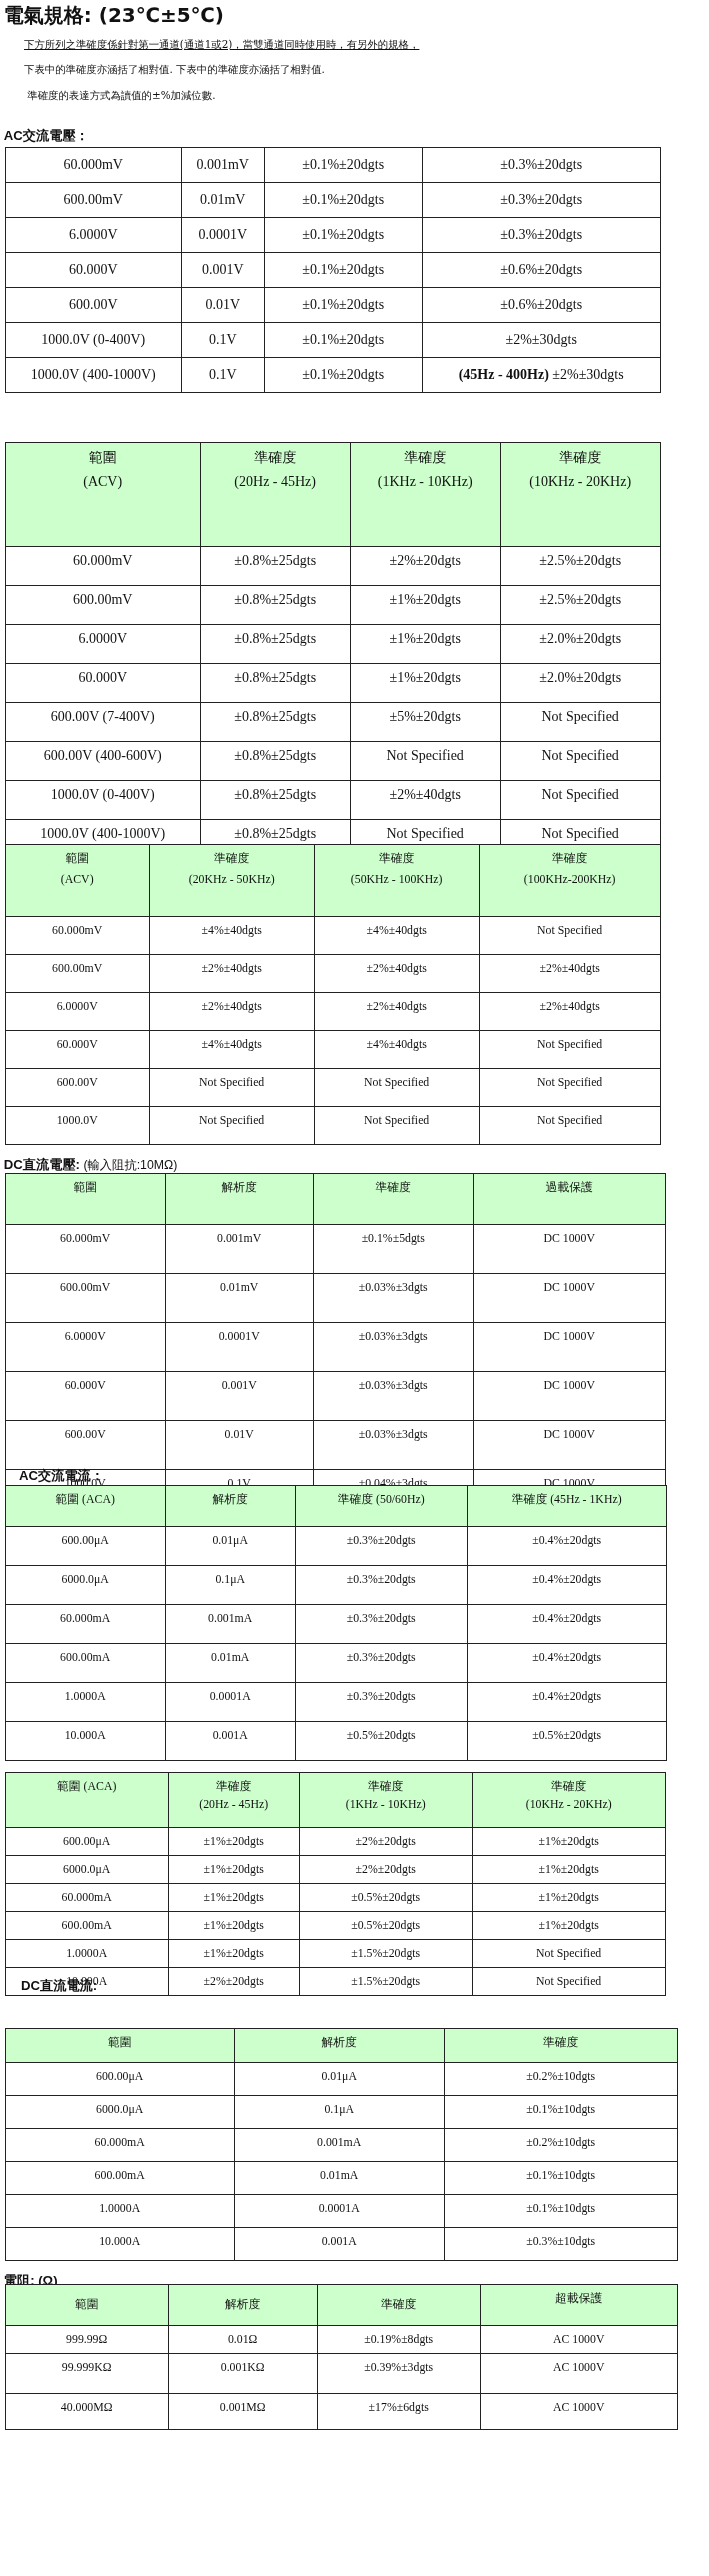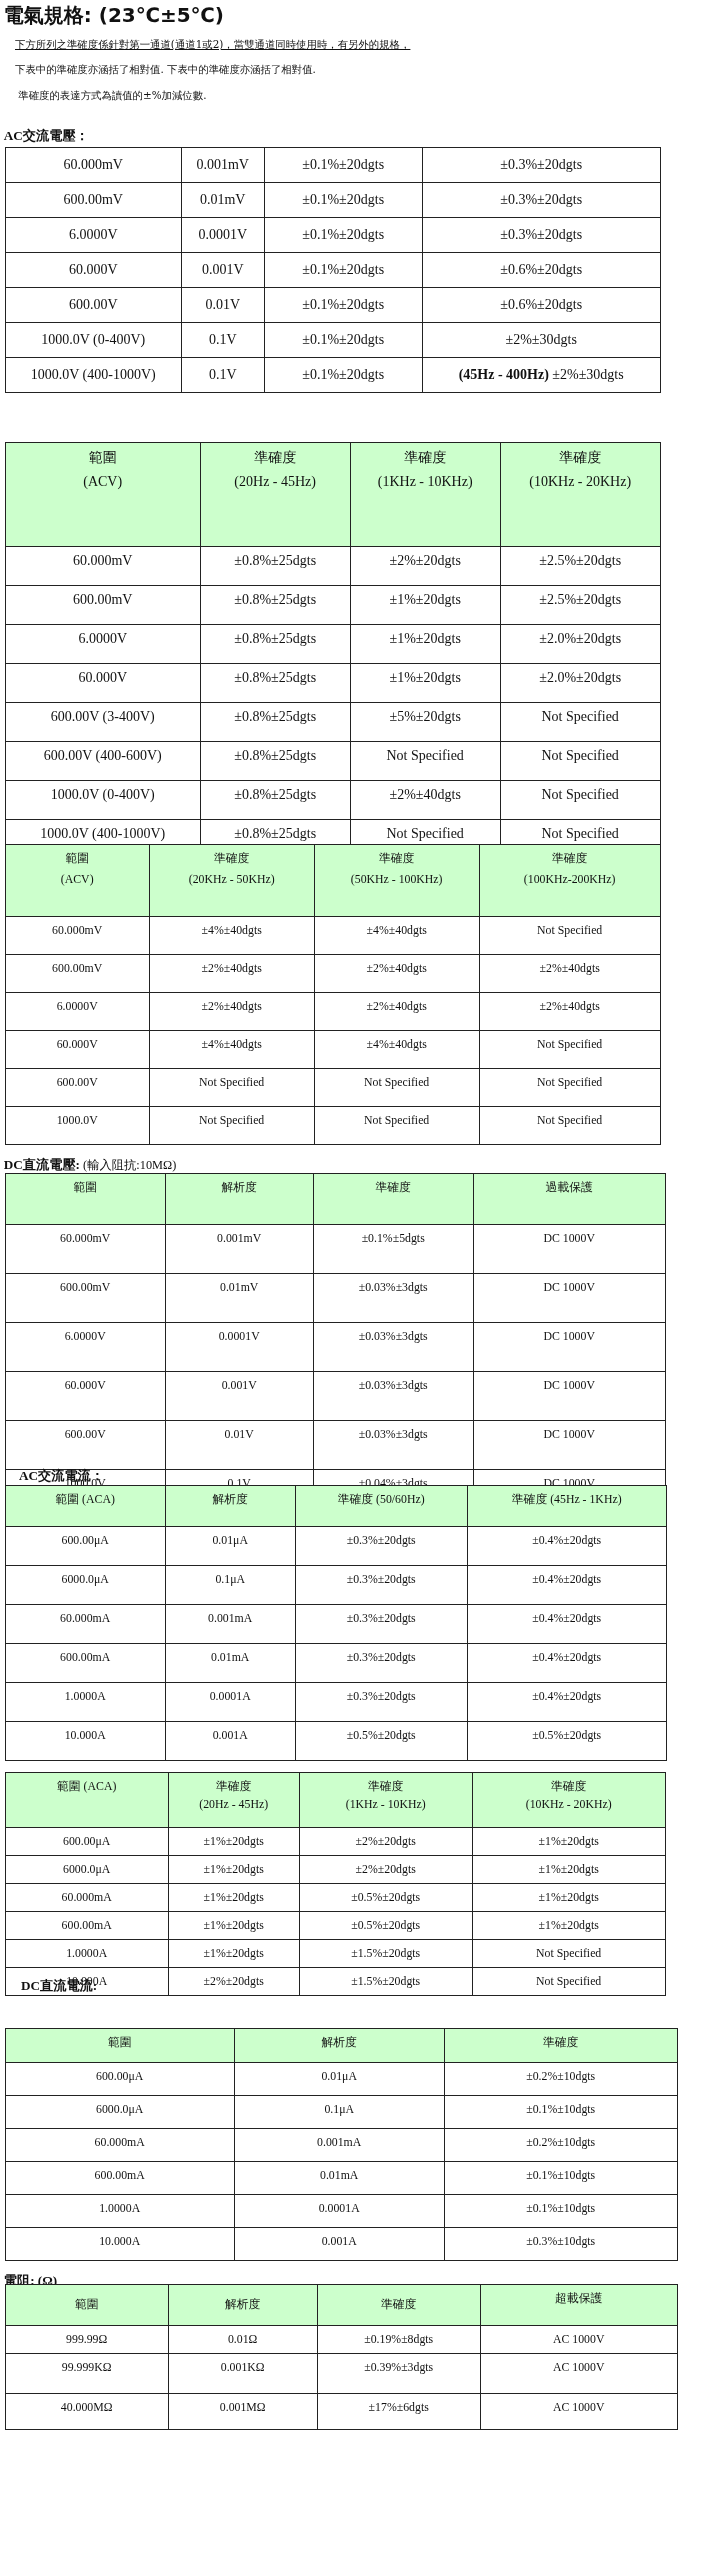--- a/index.html
+++ b/index.html
@@ -1,21 +1,21 @@
 <!DOCTYPE html>
 <html style="font-size:15px"><head>
 <meta charset="utf-8">
 <style>
   html, body { margin: 0; padding: 0; background: #ffffff; }
   body { width: 709px; height: 2576px; position: relative; overflow: hidden; color: #111; font-family: "DejaVu Serif", "Liberation Serif", serif; }
   .abs { position: absolute; }
   .title { left: 3.8px; top: 1.9px; font-family: "DejaVu Sans", "Liberation Sans", sans-serif; font-size: 20px; font-weight: bold; letter-spacing: 0px; }
-  .note { left: 15px; font-size: 10.4px; font-family: "DejaVu Serif", "Liberation Serif", serif; color: #111; white-space: nowrap; }
+  .note { left: 24px; font-size: 10.4px; font-family: "DejaVu Serif", "Liberation Serif", serif; color: #111; white-space: nowrap; }
   .note.u { text-decoration: underline; }
-  .sec { font-family: Liberation Serif, serif; font-size: 13.2px; font-weight: bold; white-space: nowrap; }
+  .sec { font-family: Liberation Sans, sans-serif; font-size: 13.2px; font-weight: bold; white-space: nowrap; }
   .sec .light { font-weight: normal; font-size: 12.3px; }
   table { position: absolute; border-collapse: collapse; table-layout: fixed; }
   td, th { border: 1.4px solid #222; text-align: center; font-weight: normal; font-family: "Liberation Serif", "DejaVu Serif", serif; color: #111; padding: 0 1.9px; white-space: nowrap; overflow: hidden; }
   th { background: #ccffcc; }
   .t-big td, .t-big th { font-size: 14px; }
   .t-sm td, .t-sm th { font-size: 11.8px; }
   td.top, th.top { vertical-align: top; padding-top: 5.7px; }
   .bold { font-weight: bold; }
 </style>
 </head>
@@ -125,21 +125,21 @@
     <td class="top">±1%±20dgts</td>
     <td class="top">±2.0%±20dgts</td>
   </tr>
   <tr style="height:39px">
     <td class="top">60.000V</td>
     <td class="top">±0.8%±25dgts</td>
     <td class="top">±1%±20dgts</td>
     <td class="top">±2.0%±20dgts</td>
   </tr>
   <tr style="height:39px">
-    <td class="top">600.00V (3-400V)</td>
+    <td class="top">600.00V (7-400V)</td>
     <td class="top">±0.8%±25dgts</td>
     <td class="top">±5%±20dgts</td>
     <td class="top">Not Specified</td>
   </tr>
   <tr style="height:39px">
     <td class="top">600.00V (400-600V)</td>
     <td class="top">±0.8%±25dgts</td>
     <td class="top">Not Specified</td>
     <td class="top">Not Specified</td>
   </tr>

